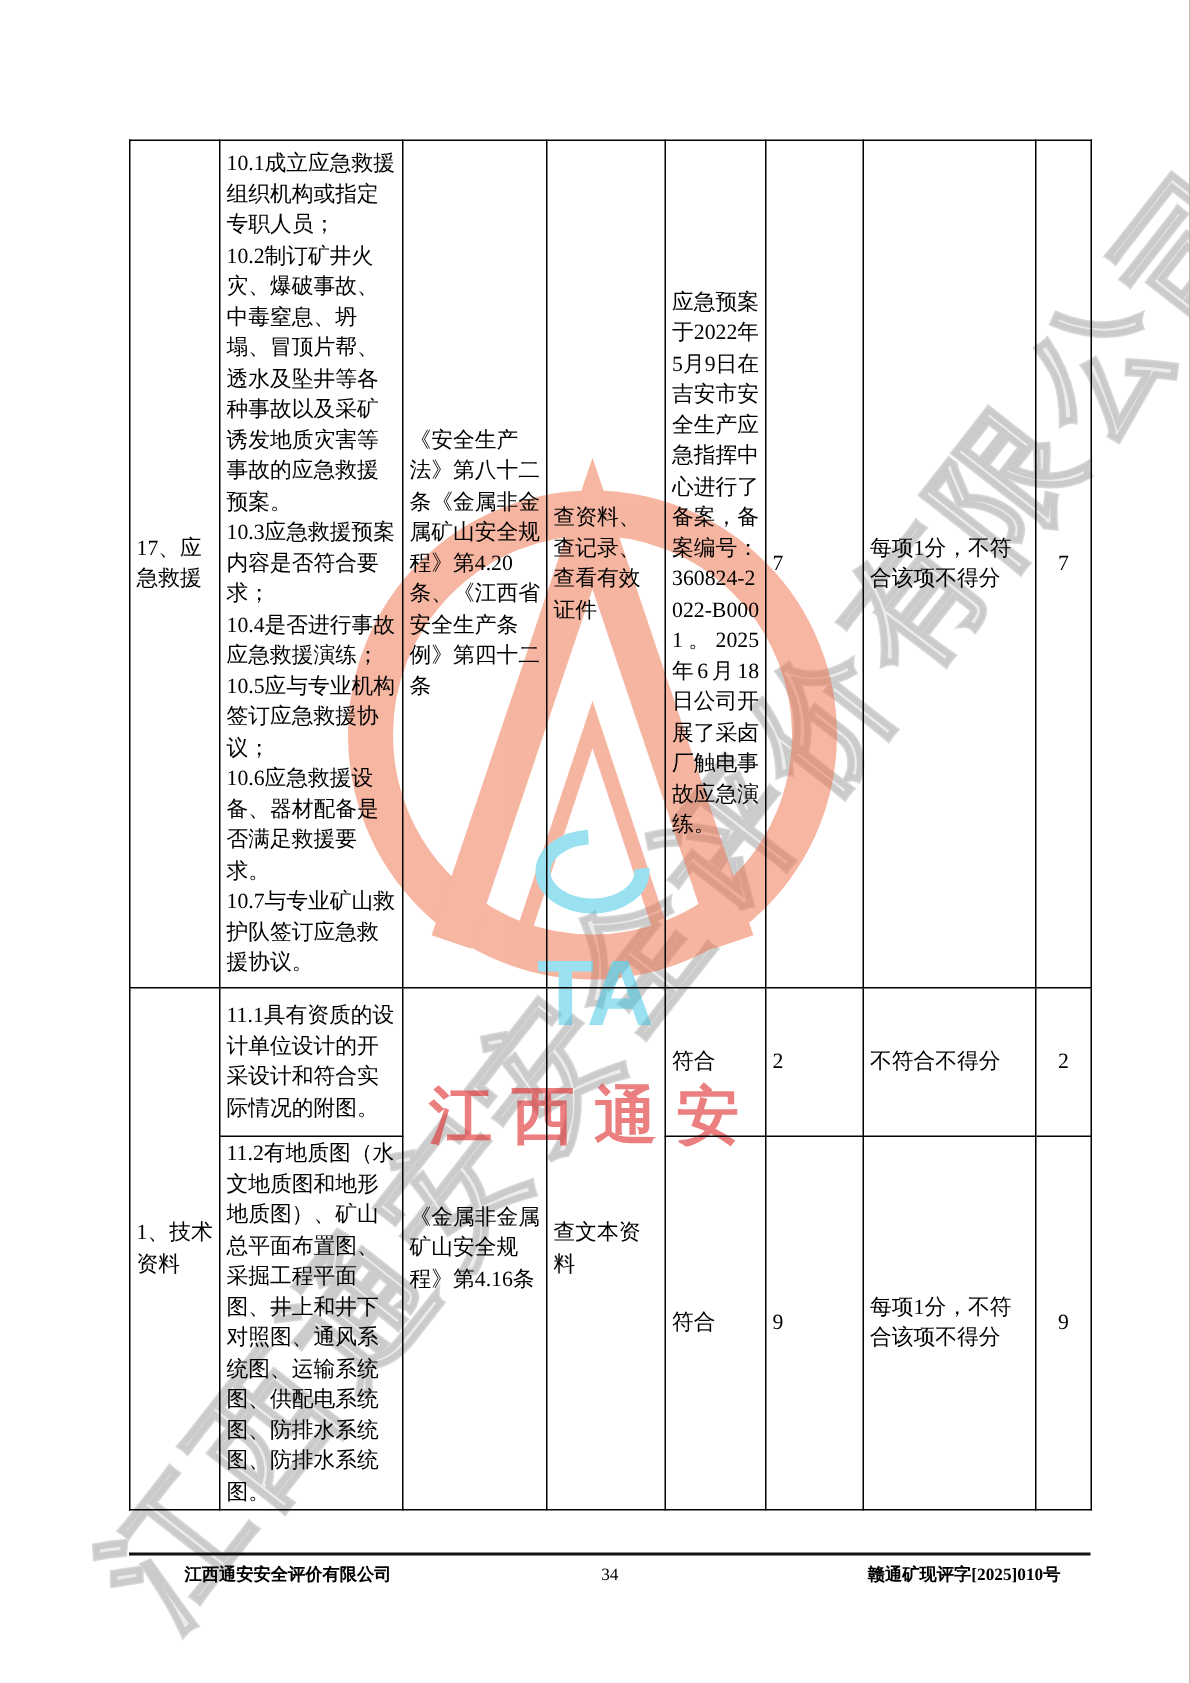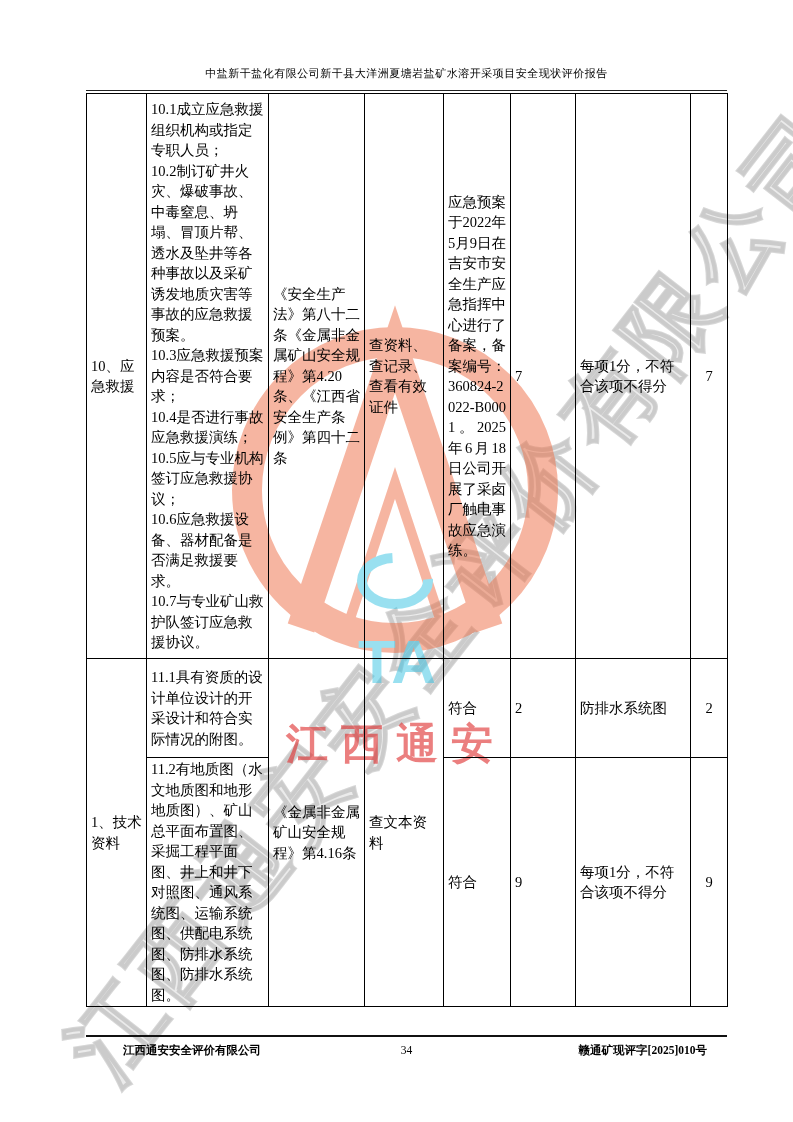--- a/index.html
+++ b/index.html
@@ -76,36 +76,35 @@
         <ellipse cx="180" cy="298" rx="33" ry="23" fill="none" stroke="#35c3e3" stroke-width="10" stroke-dasharray="130 45"></ellipse>
         <text x="182" y="400" text-anchor="middle" font-size="62" font-weight="bold" fill="#35c3e3" font-family="Liberation Sans, sans-serif">TA</text>
       </g>
     </svg>
 
     <div class="wm-brand">江西通安</div>
   </div>
 
   <div class="content">
 
-    <div class="hdr">中盐新干盐化有限公司新干县大洋洲夏塘岩盐矿水溶开采项目安全现状评价报告</div>
 
     <table class="doc">
       <colgroup>
         <col style="width:60px">
           <col style="width:122px">
           <col style="width:96px">
         <col style="width:79px">
           <col style="width:67px">
           <col style="width:65px">
         <col style="width:115px">
           <col style="width:37px">
       </colgroup>
       <tbody>
         <tr style="height:565px">
-          <td class="c-cat">10、应急救援</td>
+          <td class="c-cat">17、应急救援</td>
           <td class="c-items">10.1成立应急救援组织机构或指定专职人员；
 10.2制订矿井火灾、爆破事故、中毒窒息、坍塌、冒顶片帮、透水及坠井等各种事故以及采矿诱发地质灾害等事故的应急救援预案。
 10.3应急救援预案内容是否符合要求；
 10.4是否进行事故应急救援演练；
 10.5应与专业机构签订应急救援协议；
 10.6应急救援设备、器材配备是否满足救援要求。
 10.7与专业矿山救护队签订应急救援协议。</td>
           <td class="c-basis">《安全生产法》第八十二条《金属非金属矿山安全规程》第4.20条、《江西省安全生产条例》第四十二条</td>
           <td class="c-method">查资料、查记录、查看有效证件</td>
           <td class="c-finding">应急预案于2022年5月9日在吉安市安全生产应急指挥中心进行了备案，备案编号：360824-2022-B0001。2025年6月18日公司开展了采卤厂触电事故应急演练。</td>
@@ -113,21 +112,21 @@
           <td class="c-rule">每项1分，不符合该项不得分</td>
           <td class="c-score">7</td>
         </tr>
         <tr style="height:99px">
           <td class="c-cat" rowspan="2">1、技术资料</td>
           <td class="c-items c-items-a">11.1具有资质的设计单位设计的开采设计和符合实际情况的附图。</td>
           <td class="c-basis" rowspan="2">《金属非金属矿山安全规程》第4.16条</td>
           <td class="c-method" rowspan="2">查文本资料</td>
           <td class="c-finding-s">符合</td>
           <td class="c-stdscore">2</td>
-          <td class="c-rule">防排水系统图</td>
+          <td class="c-rule">不符合不得分</td>
           <td class="c-score">2</td>
         </tr>
         <tr style="height:246px">
           <td class="c-items c-items-b">11.2有地质图（水文地质图和地形地质图）、矿山总平面布置图、采掘工程平面图、井上和井下对照图、通风系统图、运输系统图、供配电系统图、防排水系统图、防排水系统图。</td>
           <td class="c-finding-s">符合</td>
           <td class="c-stdscore">9</td>
           <td class="c-rule">每项1分，不符合该项不得分</td>
           <td class="c-score">9</td>
         </tr>
       </tbody>

